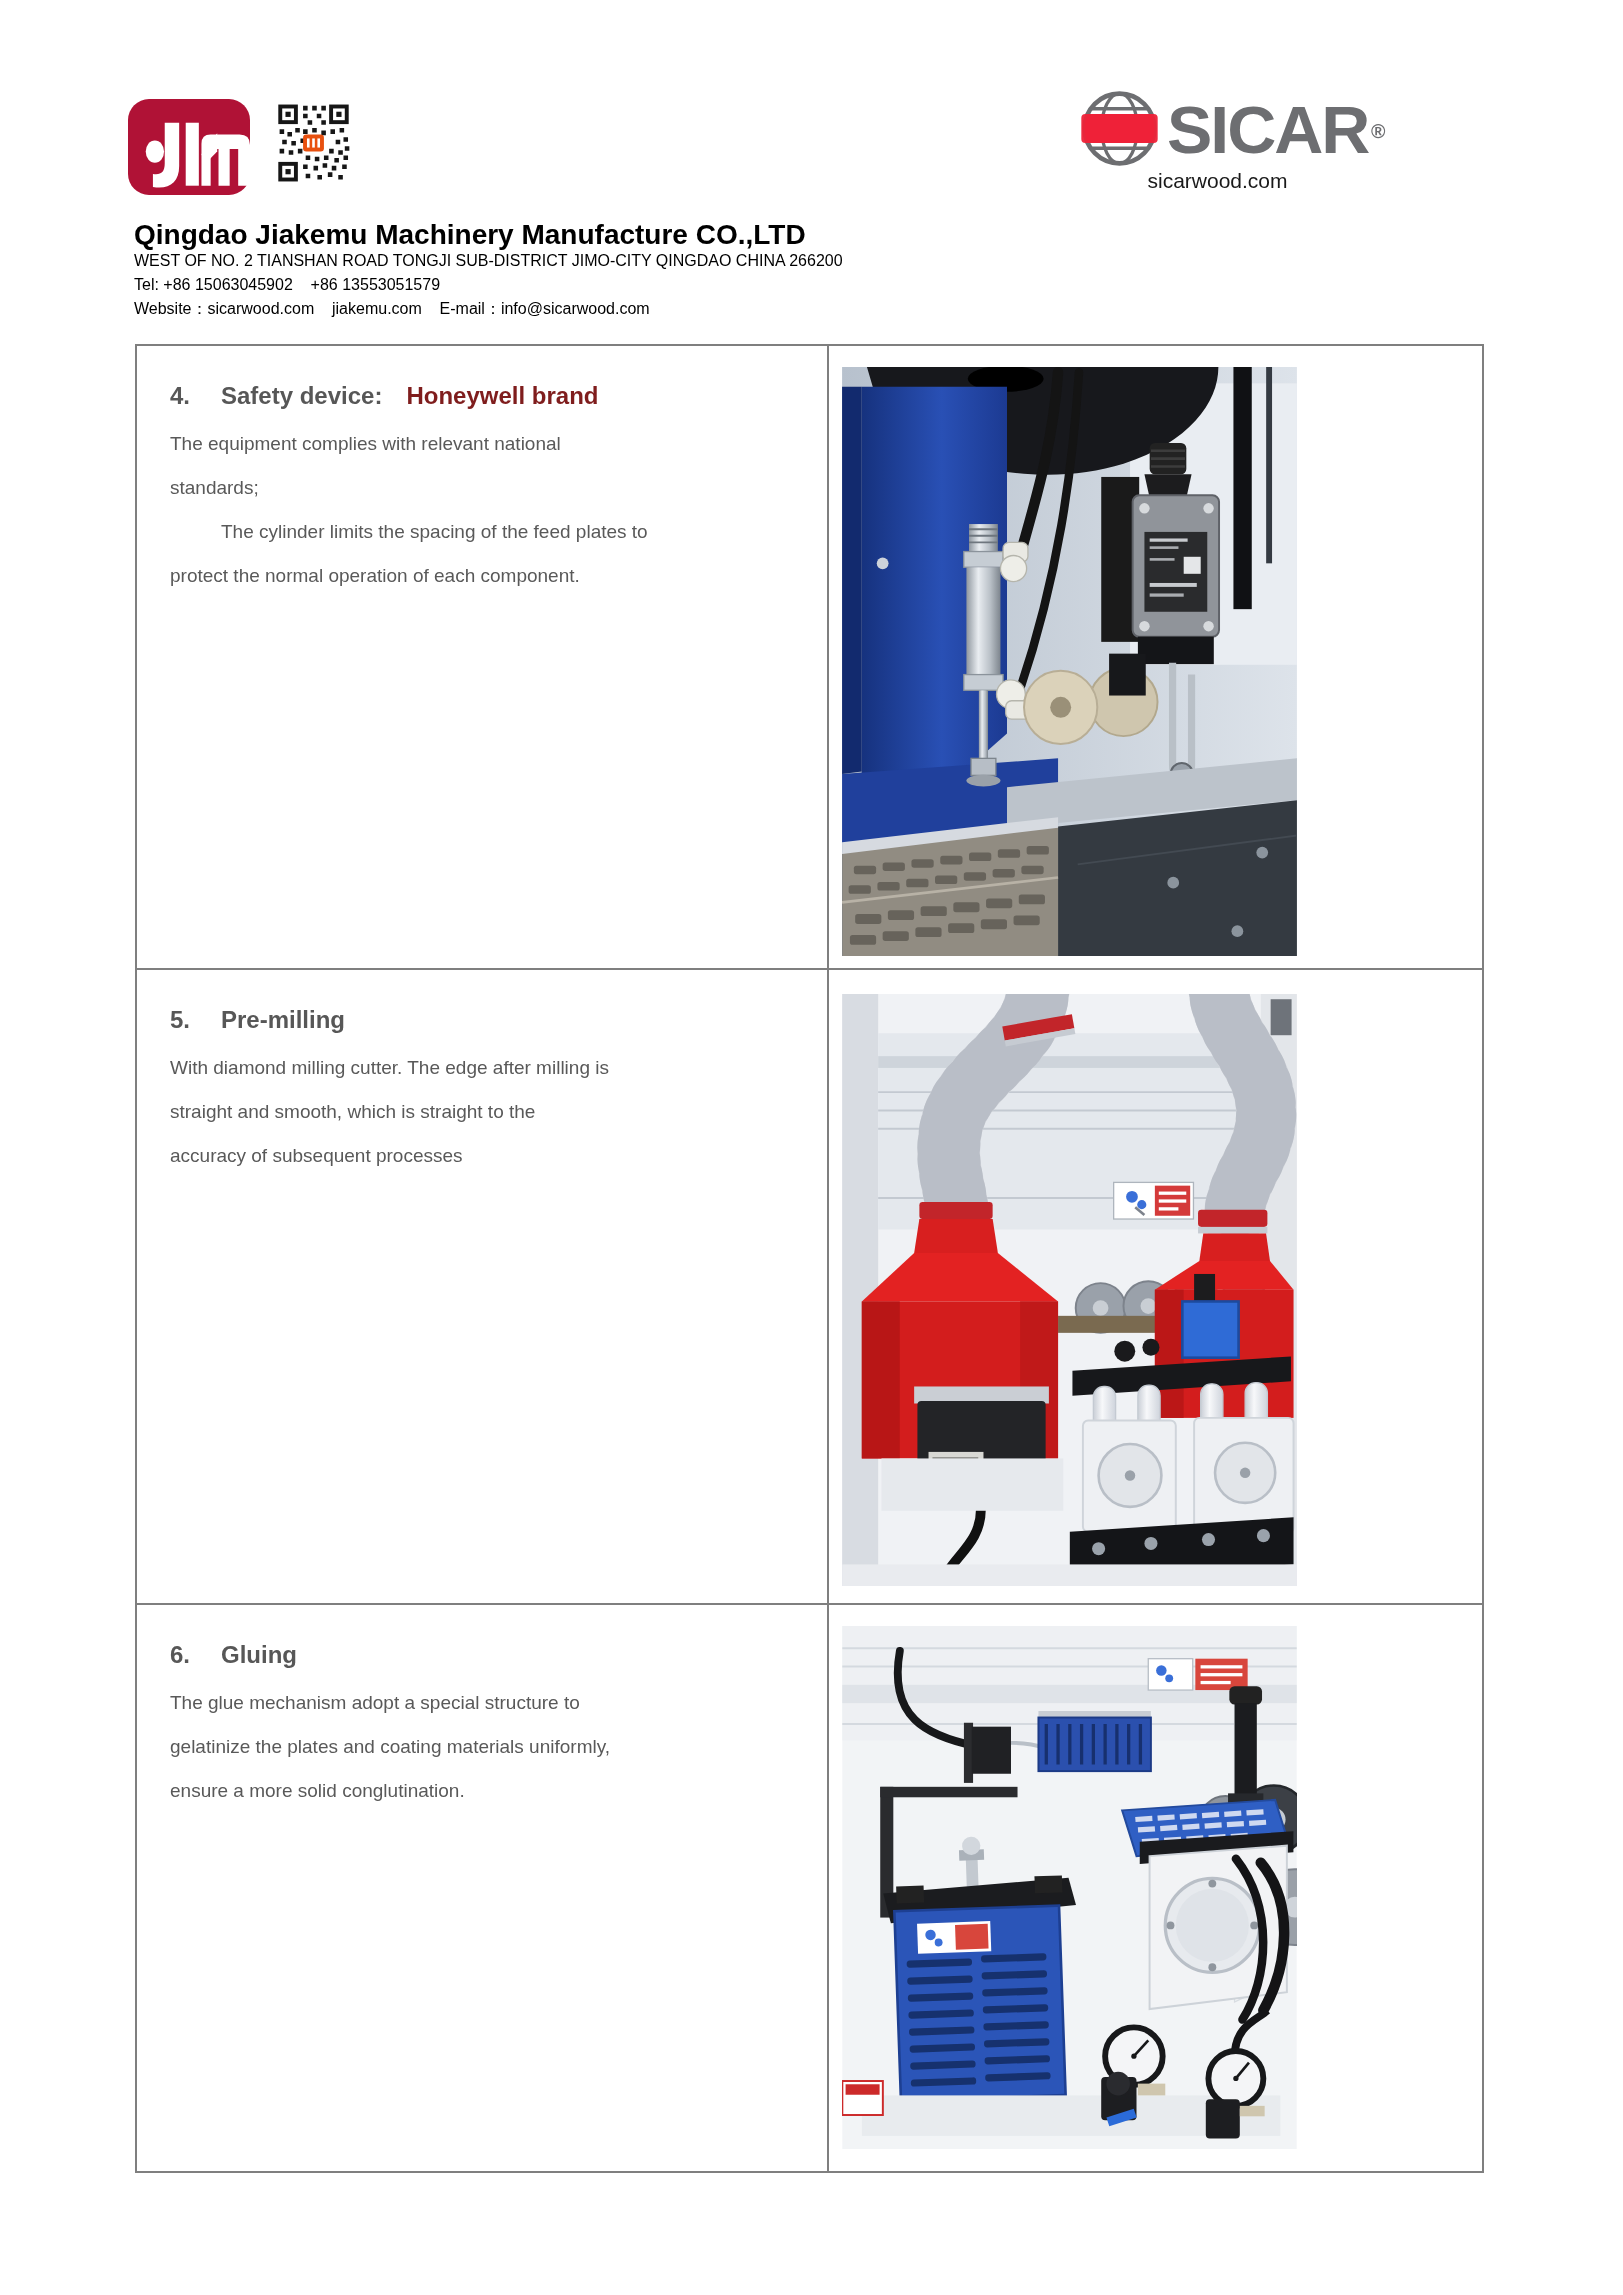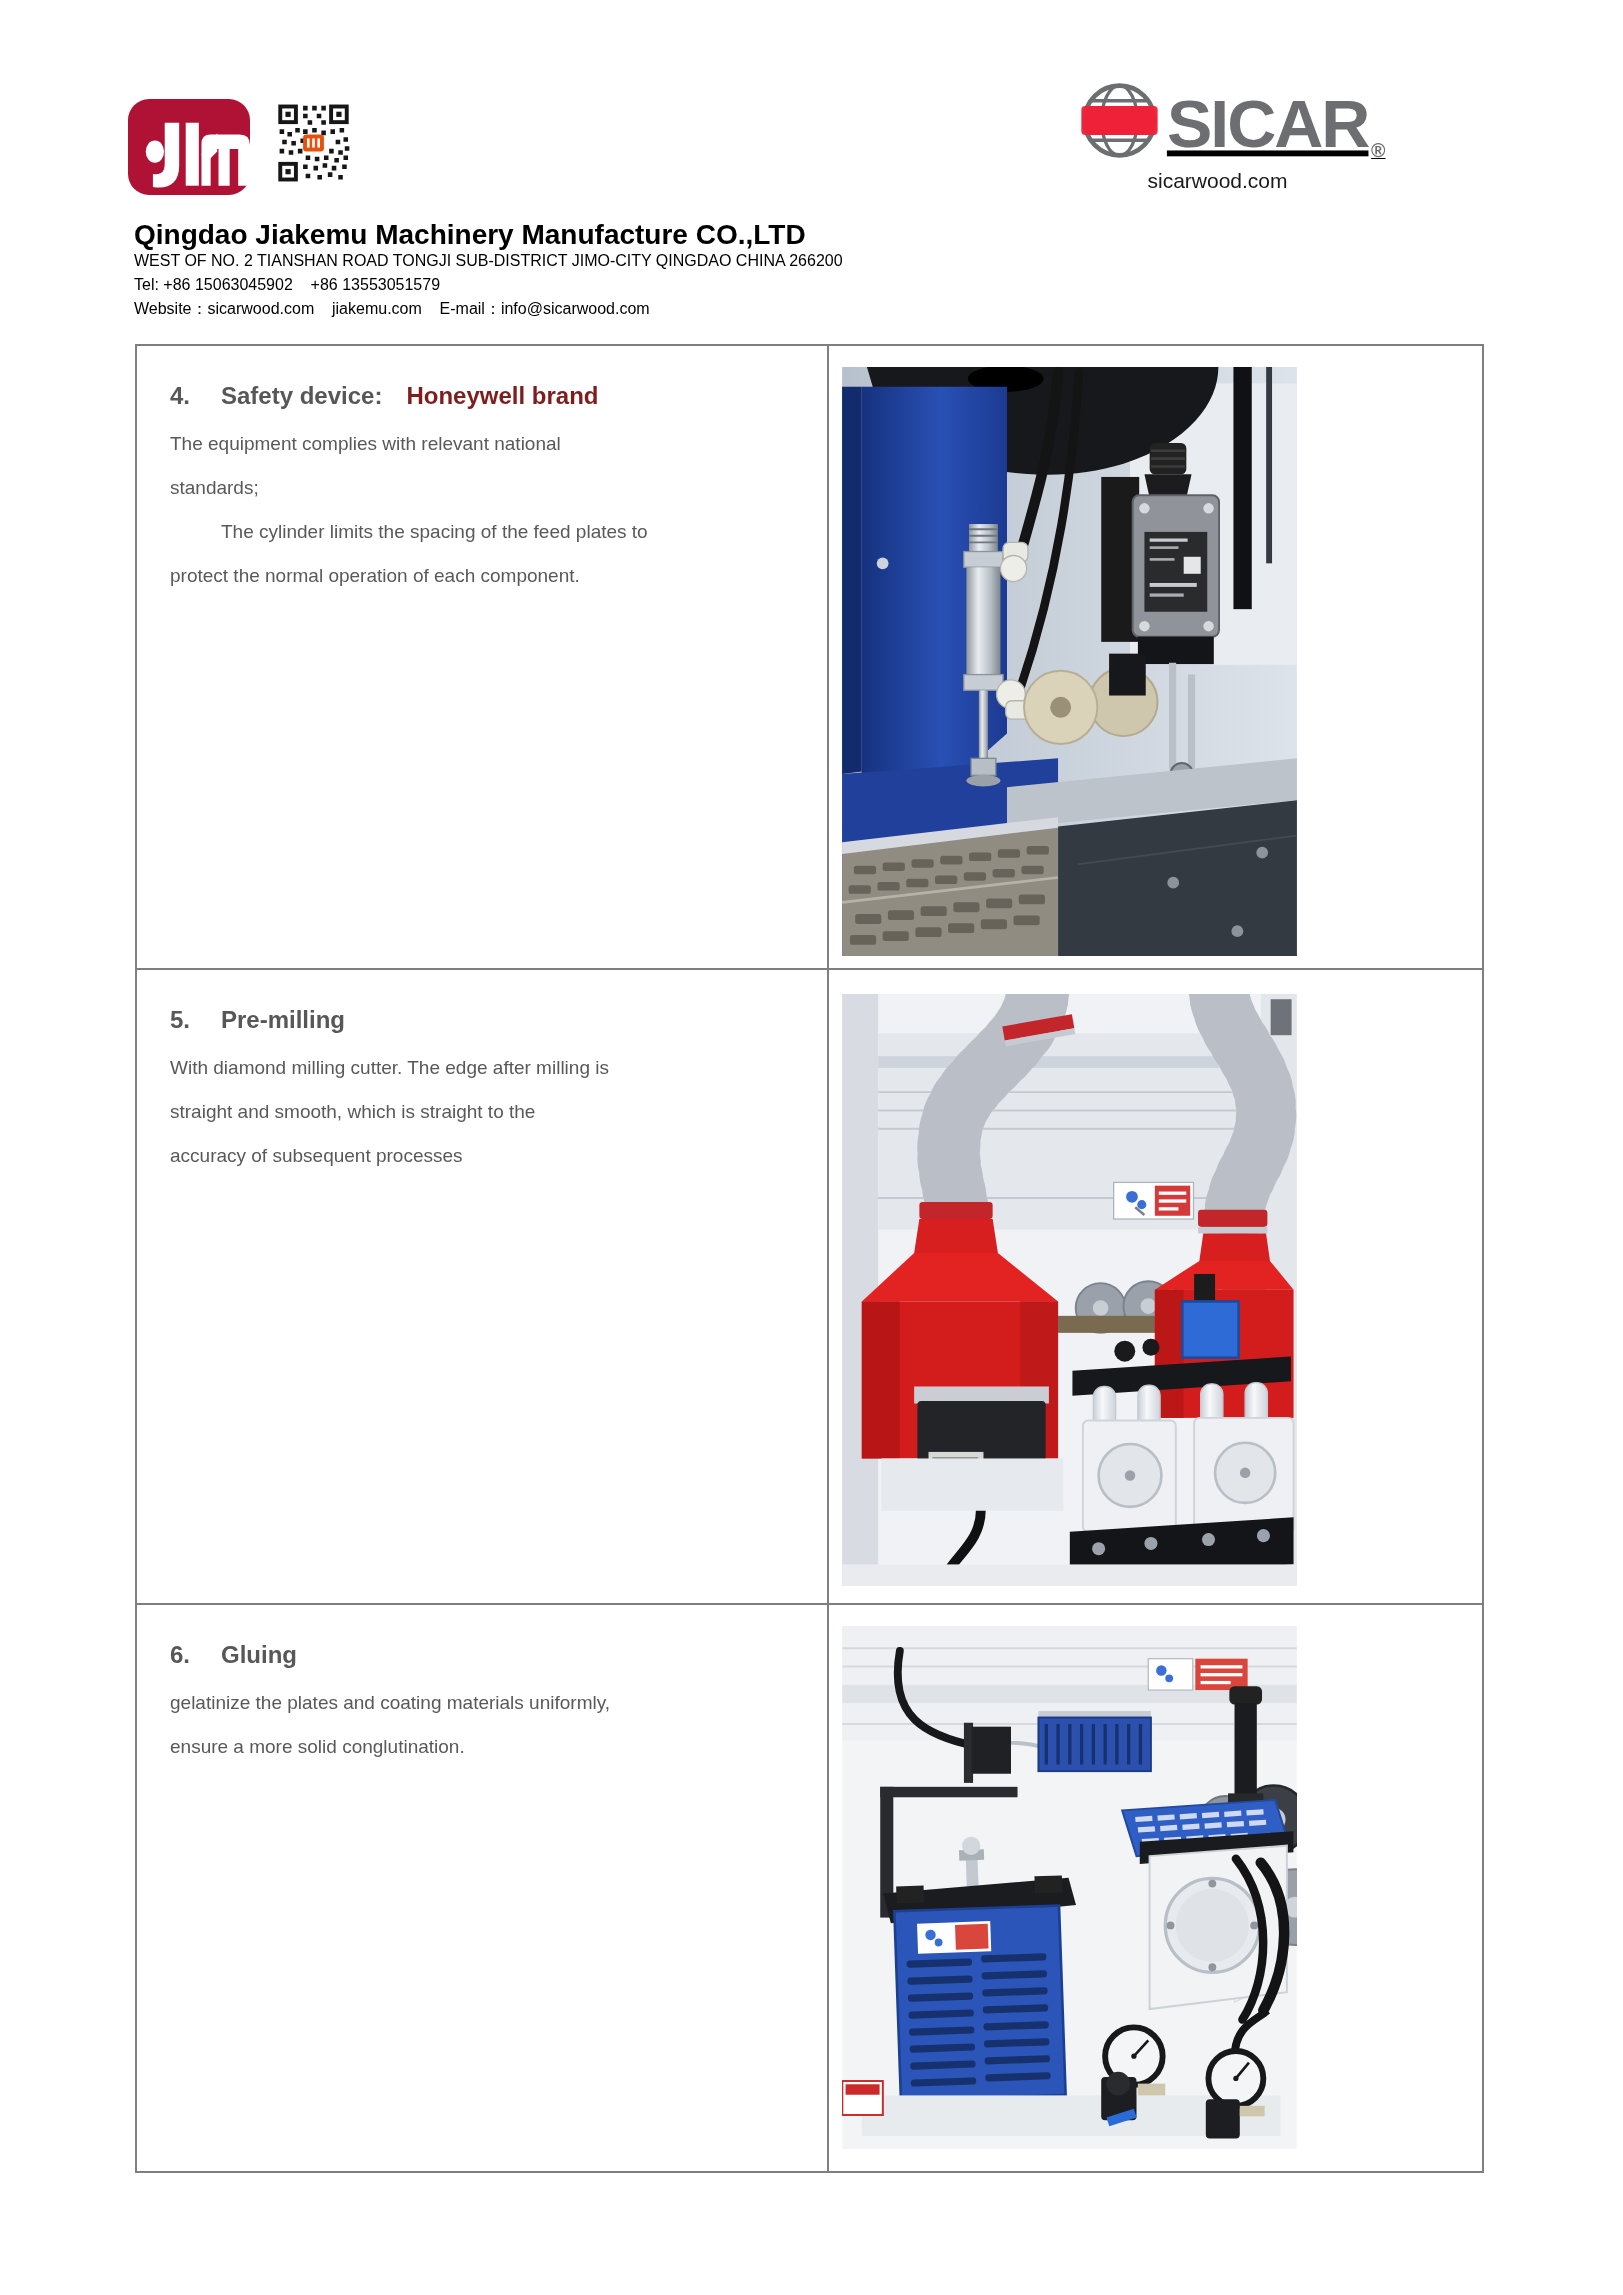--- a/index.html
+++ b/index.html
@@ -3,21 +3,21 @@
 <meta charset="utf-8">
 <style>
   html,body{margin:0;padding:0;background:#ffffff;}
   .page{
     position:relative;width:1623px;height:2295px;background:#ffffff;overflow:hidden;
     font-family:"Liberation Sans","DejaVu Sans",sans-serif;
   }
   
   .jkm-logo{position:absolute;left:128px;top:99px;}
   .qr{position:absolute;left:277px;top:103px;}
-  .sicar{position:absolute;left:1080px;top:81px;display:flex;align-items:flex-end;text-decoration:underline;}
+  .sicar{position:absolute;left:1080px;top:89px;display:flex;align-items:center;}
   .sicar-word{
     font-size:68px;font-weight:bold;color:#6d6e71;letter-spacing:-2px;
     line-height:77px;margin-left:7.9px;transform:scaleY(.98);
   }
   .sicar-reg{font-size:19.6px;color:#6d6e71;font-weight:bold;margin-left:2.6px;margin-top:3.9px;}
   .sicar-domain{
     position:absolute;left:1080px;top:169px;width:275px;text-align:center;
     font-size:21px;color:#1a1a1a;
   }
   .company{position:absolute;left:134px;top:220px;color:#000;}
@@ -366,20 +366,21 @@
       </div>
     </div>
 
     <div class="cell text">
       <div class="heading">
         <span class="num">6.</span>
         <span>Gluing</span>
         <span class="hl"></span>
       </div>
       <div class="para">
+        <div class="pline">The glue mechanism adopt a special structure to</div>
         <div class="pline">gelatinize the plates and coating materials uniformly,</div>
         <div class="pline">ensure a more solid conglutination.</div>
       </div>
     </div>
     <div class="cell photo">
       <div class="photo-wrap p3">
         <svg width="455" height="523" viewBox="0 0 695 800">
           <rect width="695" height="800" fill="#f2f4f6"></rect>
           <rect x="0" y="0" width="695" height="175" fill="#eef0f3"></rect>
           <path d="M0,34 H695 M0,62 H695 M0,150 H695" stroke="#d4d9df" stroke-width="3"></path>

